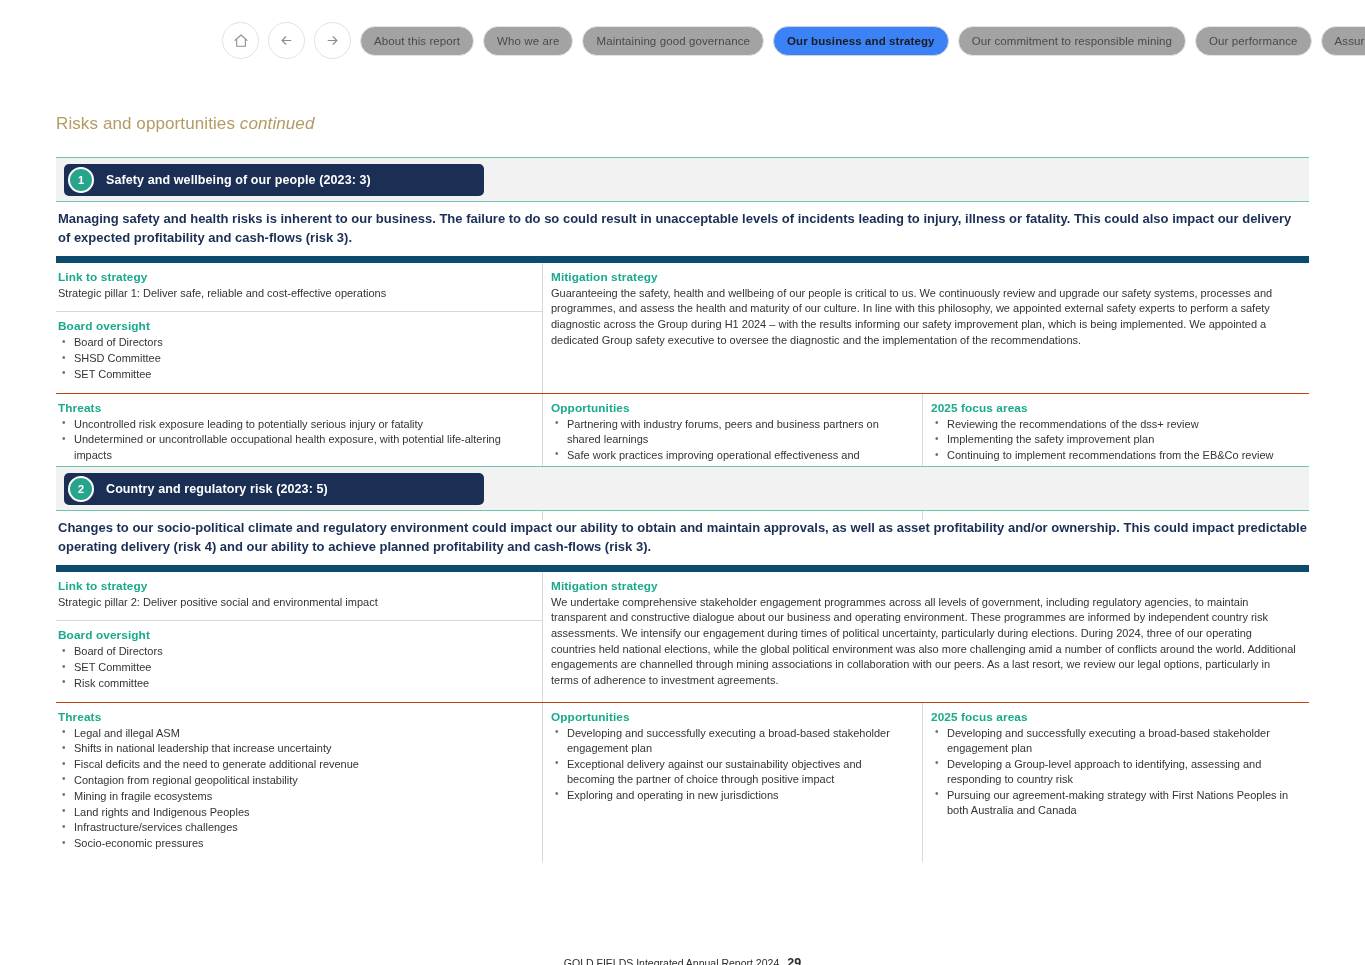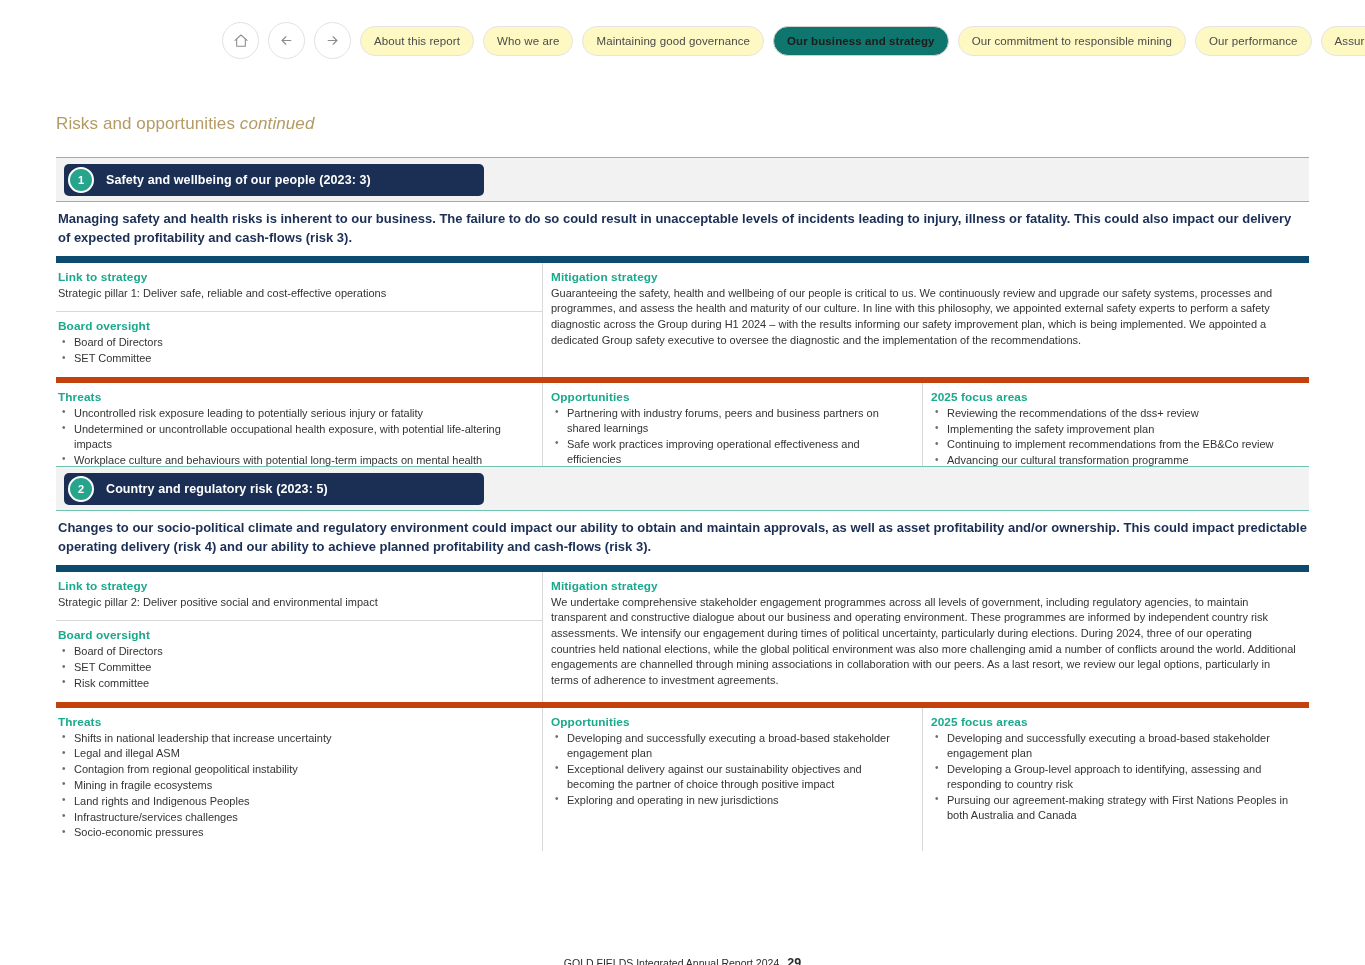--- a/index.html
+++ b/index.html
@@ -35,31 +35,31 @@
     align-items: center;
     justify-content: center;
     color: #8c8c8c;
     flex: none;
   }
   .nav-circle svg { display: block; }
   .nav-pill {
     height: 30px;
     border-radius: 16px;
     border: 1px solid #e4e4e4;
-    background: #fef9c3;
+    background: #a3a3a3;
     color: #4a4a4a;
     font-size: 11.5px;
     display: flex;
     align-items: center;
     padding: 0 13px;
     white-space: nowrap;
     letter-spacing: 0.1px;
   }
   .nav-pill.active {
-    background: #0f766e;
+    background: #3b82f6;
     border-color: #d2d2d2;
     color: #1c1c1c;
     font-weight: bold;
   }
   .nav-pill:first-of-type { margin-left: 8px; }
 
   
   .page-heading {
     position: absolute;
     top: 114px;
@@ -129,21 +129,21 @@
     font-size: 13px;
     font-weight: bold;
     color: #1b2f55;
     line-height: 1.45;
     padding: 8px 2px 8px 2px;
     border-bottom: 7px solid #0c4a6e;
   }
 
   .grid-row {
     display: flex;
-    border-bottom: 6px solid #c2410c;
+    border-bottom: 1px solid #c2410c;
   }
   .grid-row.no-bb { border-bottom: none; }
 
   .col-left {
     width: 487px;
     flex: none;
     border-right: 1px solid #d8d8d8;
   }
   .col-right {
     flex: 1;
@@ -262,20 +262,21 @@
   <div class="grid-row">
     <div class="col-left">
       <div class="cell">
         <div class="sec-head">Link to strategy</div>
         <div class="body-text">Strategic pillar 1: Deliver safe, reliable and cost-effective operations</div>
       </div>
       <div class="cell divider-soft">
         <div class="sec-head">Board oversight</div>
         <ul class="bullets">
           <li>Board of Directors</li>
+          <li>SHSD Committee</li>
           <li>SET Committee</li>
         </ul>
       </div>
     </div>
     <div class="col-right">
       <div class="cell indent">
         <div class="sec-head">Mitigation strategy</div>
         <div class="body-text">Guaranteeing the safety, health and wellbeing of our people is critical to us. We continuously review and upgrade our safety systems, processes and programmes, and assess the health and maturity of our culture. In line with this philosophy, we appointed external safety experts to perform a safety diagnostic across the Group during H1 2024 – with the results informing our safety improvement plan, which is being implemented. We appointed a dedicated Group safety executive to oversee the diagnostic and the implementation of the recommendations.</div>
       </div>
     </div>
@@ -349,22 +350,23 @@
         <div class="body-text">We undertake comprehensive stakeholder engagement programmes across all levels of government, including regulatory agencies, to maintain transparent and constructive dialogue about our business and operating environment. These programmes are informed by independent country risk assessments. We intensify our engagement during times of political uncertainty, particularly during elections. During 2024, three of our operating countries held national elections, while the global political environment was also more challenging amid a number of conflicts around the world. Additional engagements are channelled through mining associations in collaboration with our peers. As a last resort, we review our legal options, particularly in terms of adherence to investment agreements.</div>
       </div>
     </div>
   </div>
 
   <div class="grid-row no-bb">
     <div class="col-left">
       <div class="cell">
         <div class="sec-head">Threats</div>
         <ul class="bullets">
+          <li>Legal and illegal ASM</li>
           <li>Shifts in national leadership that increase uncertainty</li>
-          <li>Legal and illegal ASM</li>
+          <li>Fiscal deficits and the need to generate additional revenue</li>
           <li>Contagion from regional geopolitical instability</li>
           <li>Mining in fragile ecosystems</li>
           <li>Land rights and Indigenous Peoples</li>
           <li>Infrastructure/services challenges</li>
           <li>Socio-economic pressures</li>
         </ul>
       </div>
     </div>
     <div class="col-right">
       <div class="sub-a">

